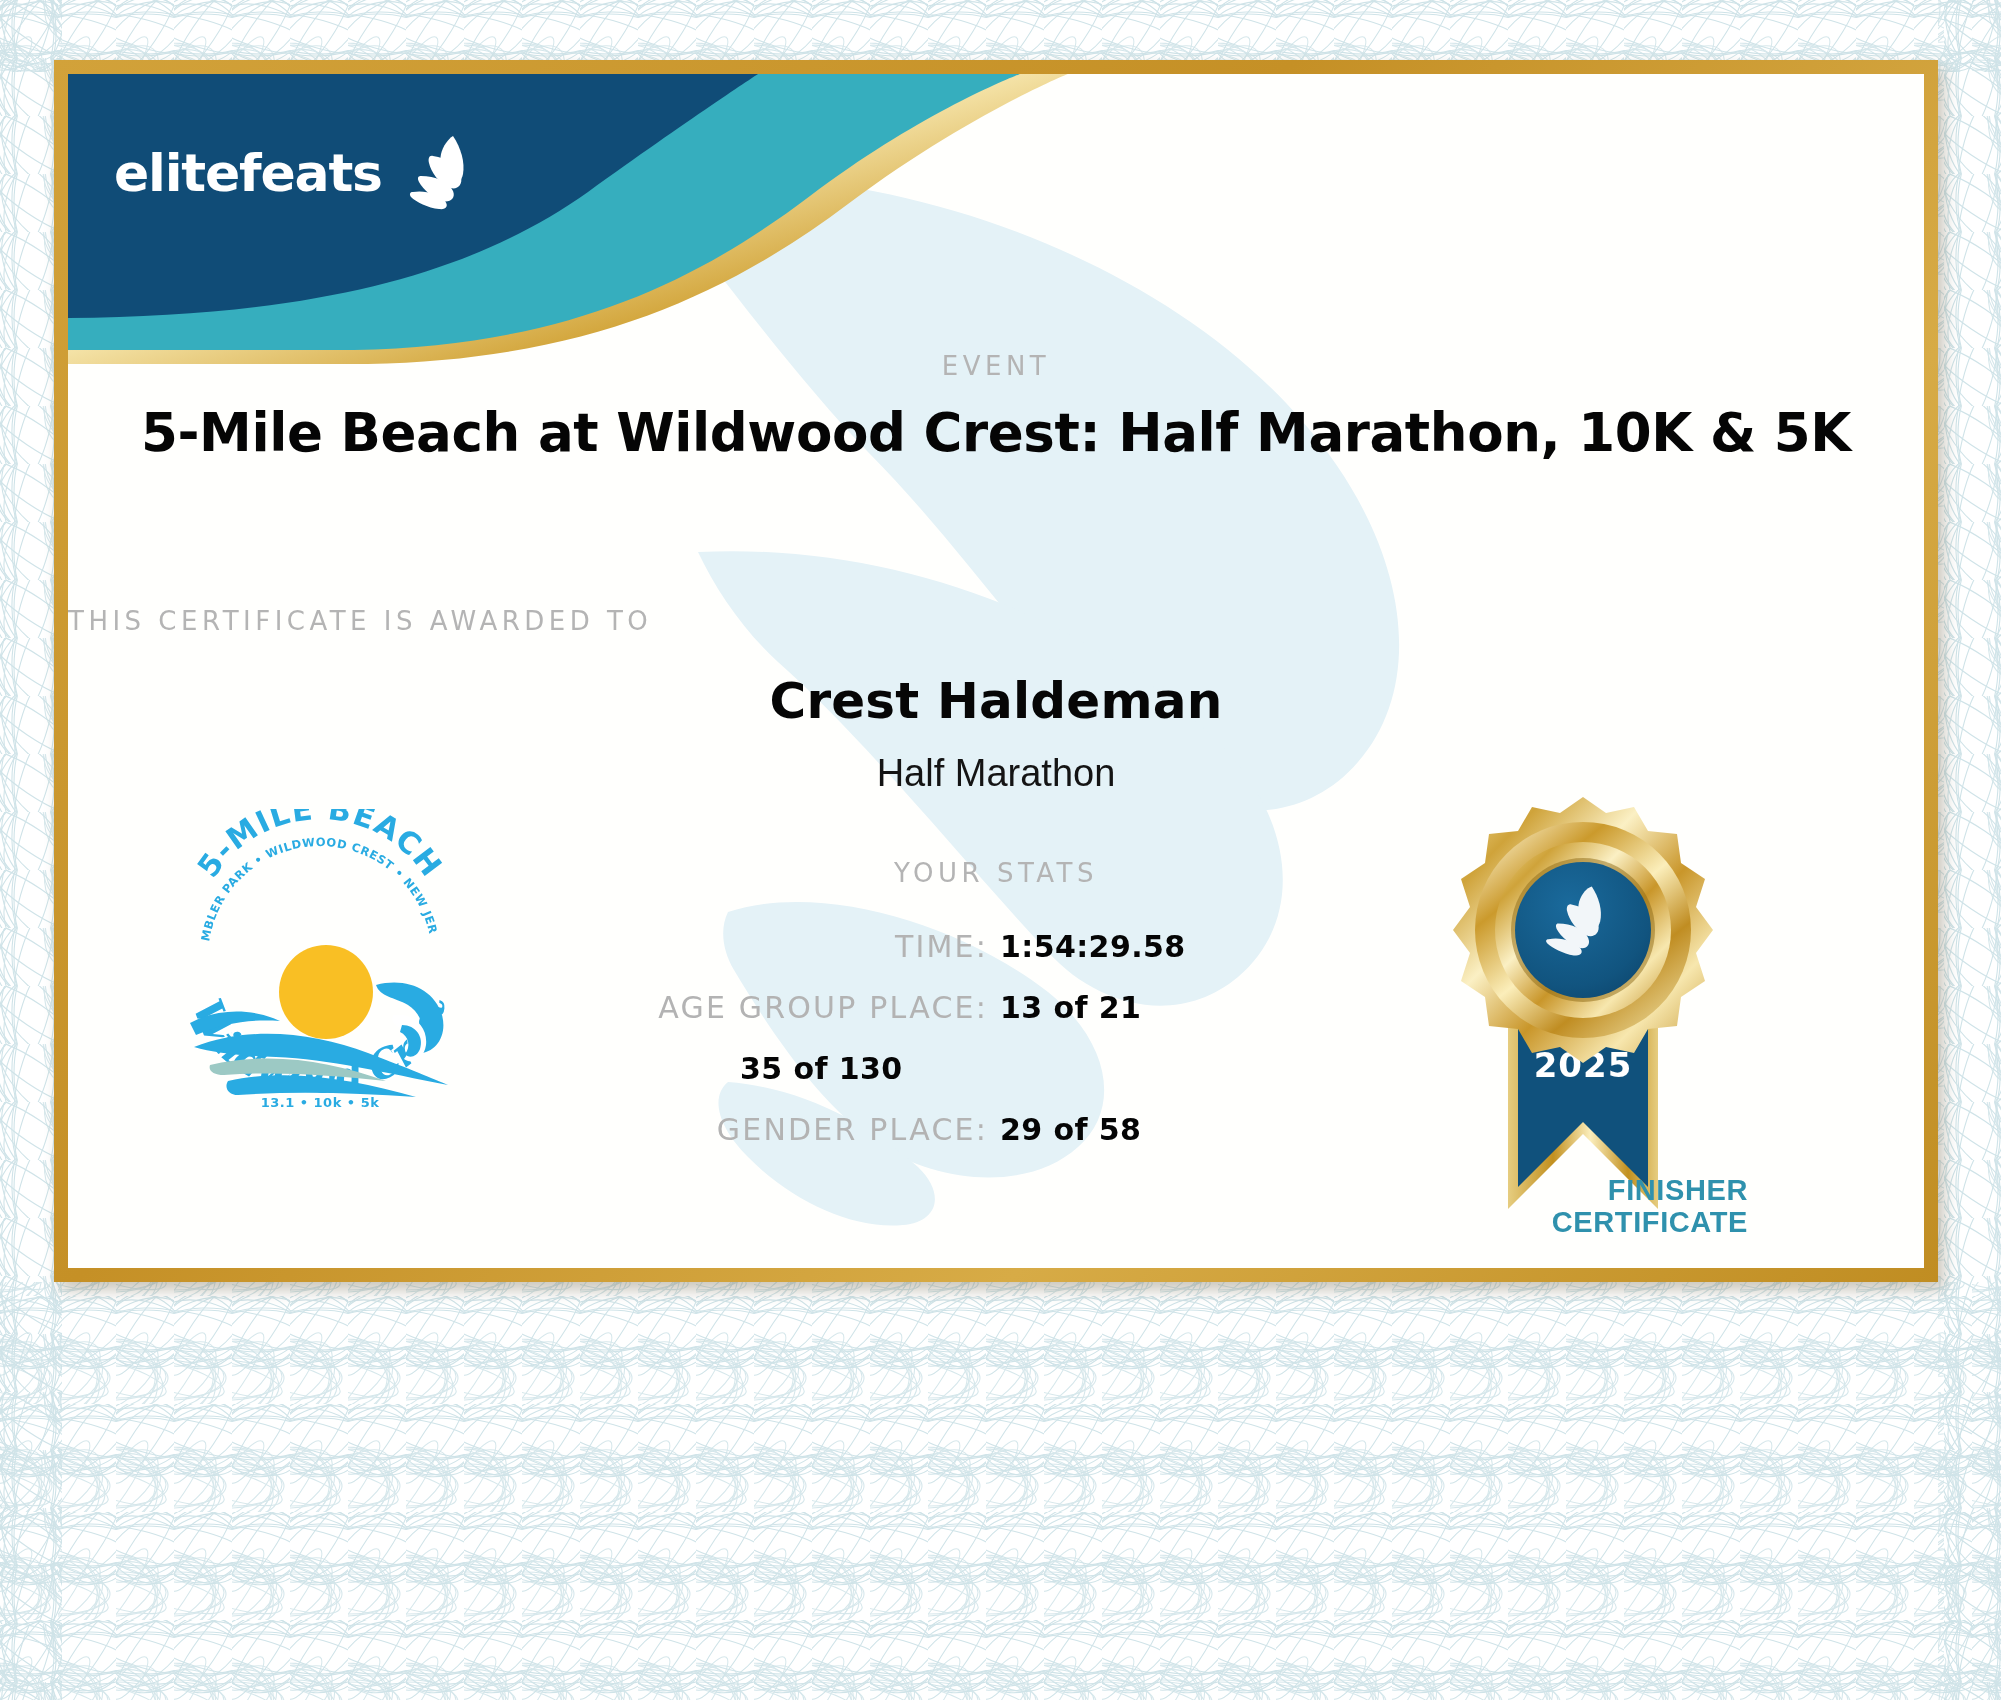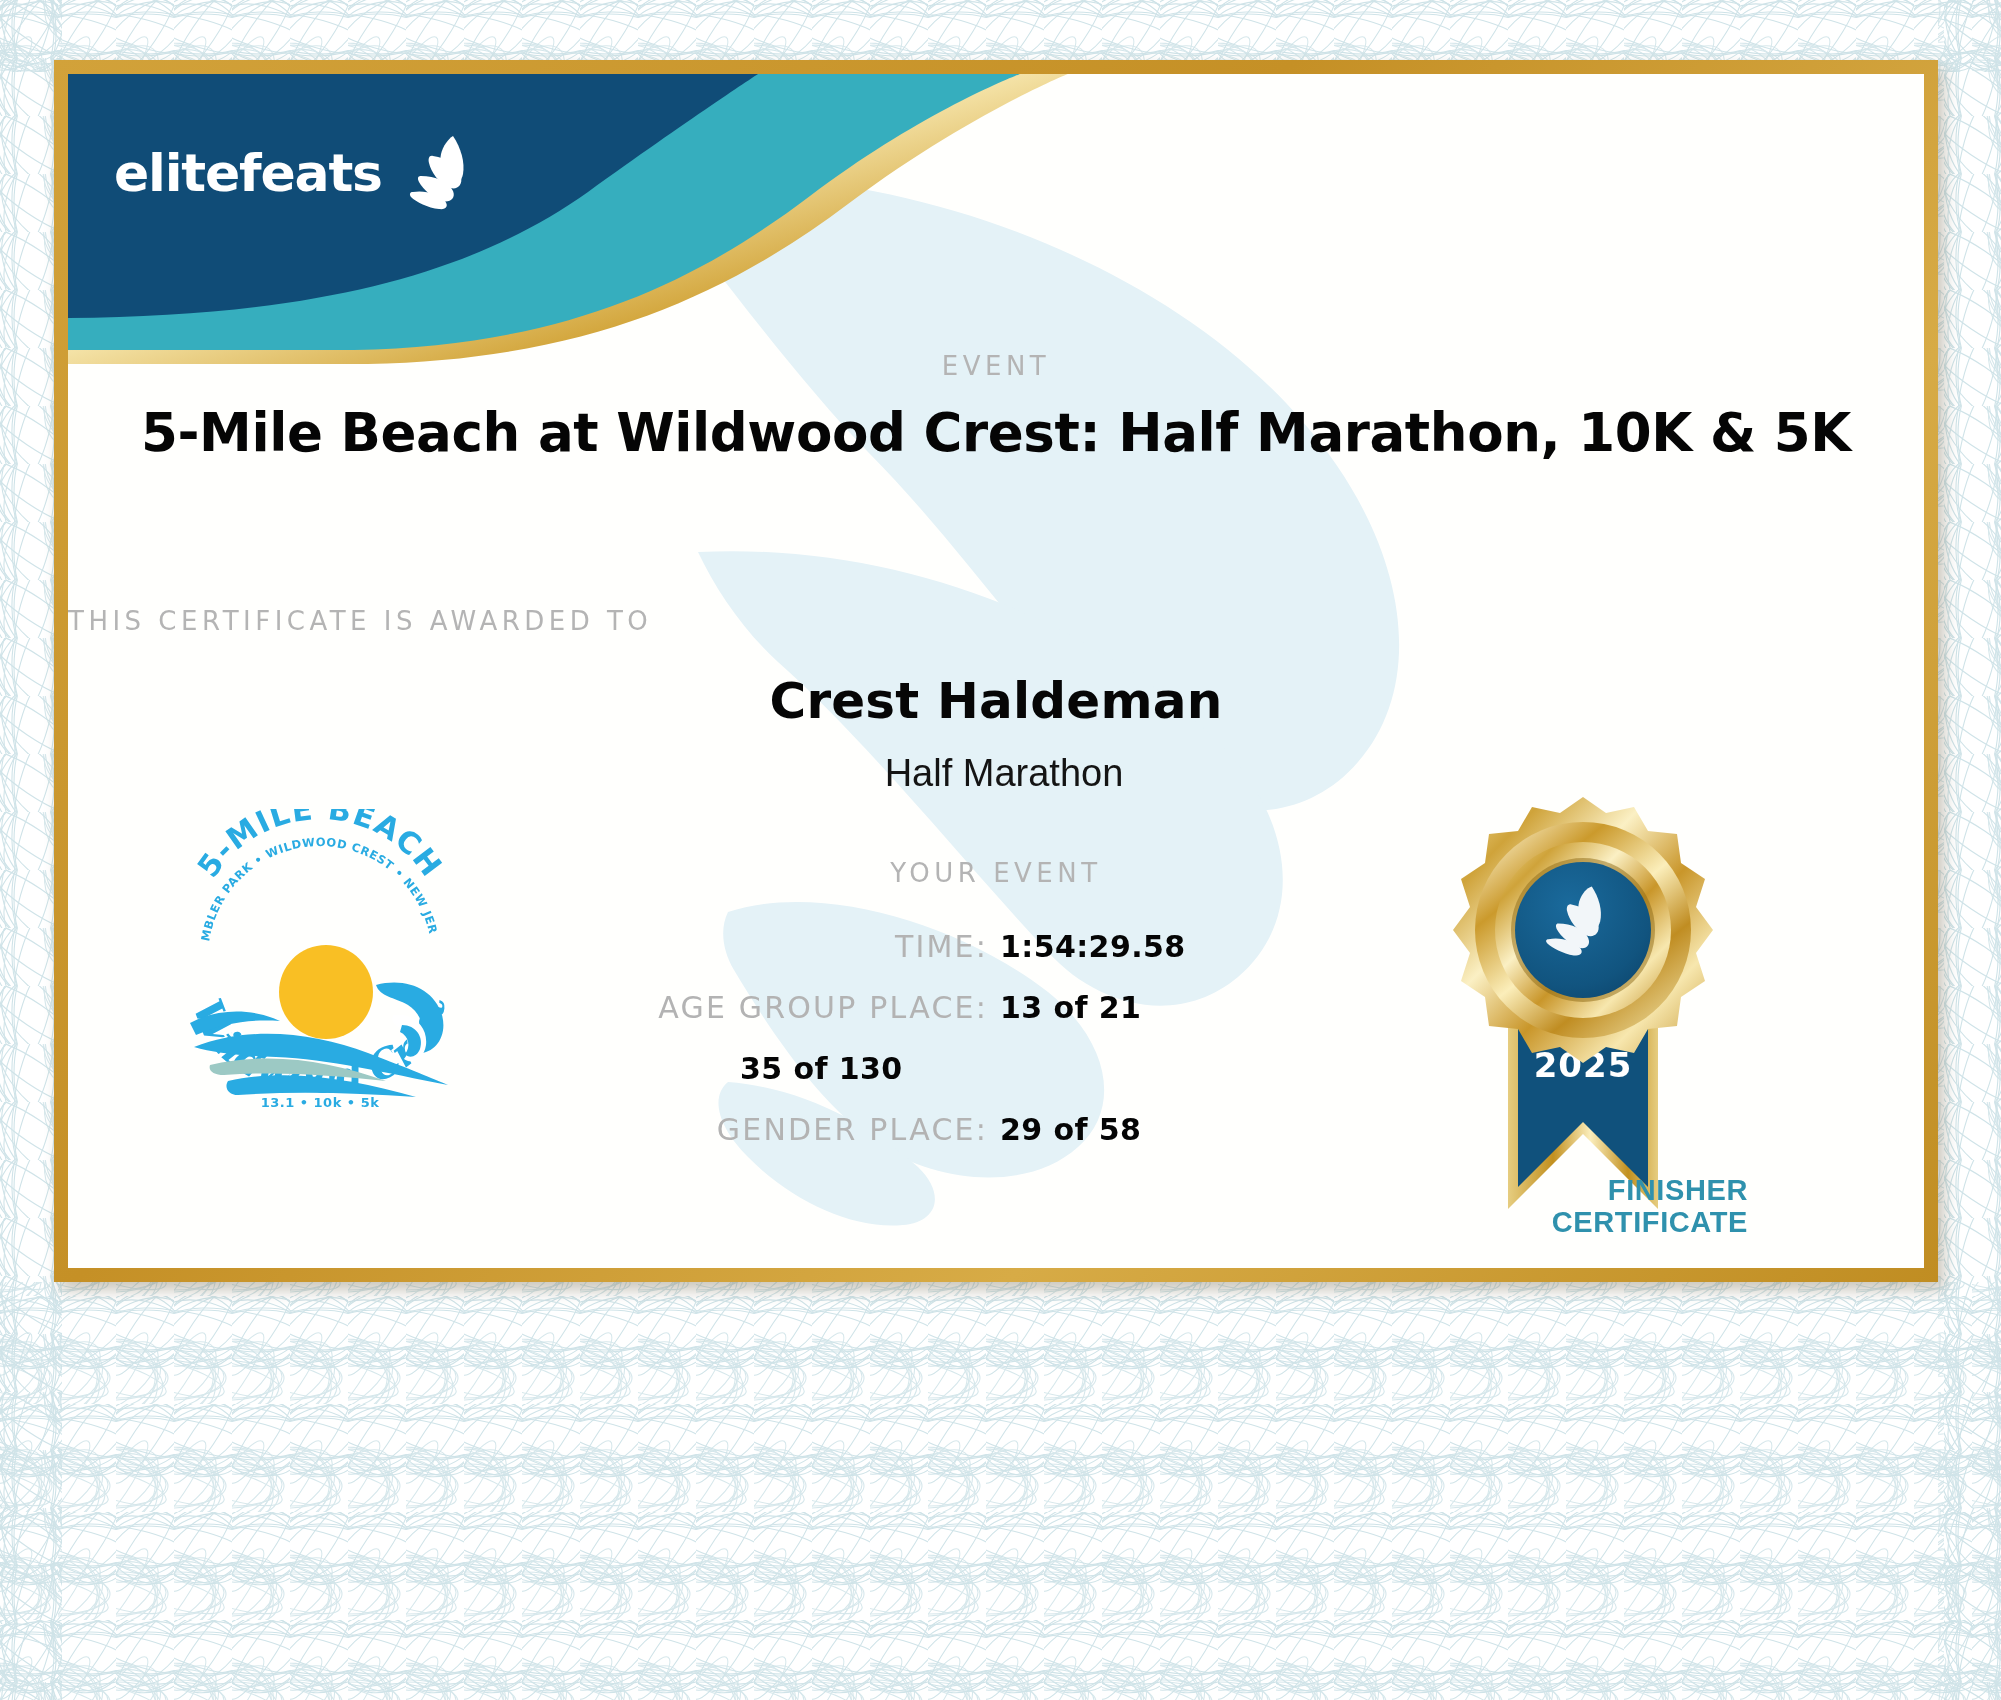--- a/index.html
+++ b/index.html
@@ -95,21 +95,21 @@
   #recipient-name {
     position:absolute; left:0; top:598px; width:100%;
     text-align:center;
     color:#060606;
     font-size:50px;
     font-weight:700;
     letter-spacing:0.2px;
     font-family:"DejaVu Sans", sans-serif;
   }
   #recipient-division {
-    position:absolute; left:8px; top:678px; width:100%;
+    position:absolute; left:0; top:678px; width:100%;
     text-align:center;
     color:#141414;
     font-size:38px;
     font-weight:400;
     font-family:"Liberation Sans", sans-serif;
   }
 
   
   #stats-table {
     position:absolute;
@@ -265,21 +265,21 @@
         </svg>
       </div>
 
       <div class="kicker" id="event-kicker">EVENT</div>
       <div id="event-title">5-Mile Beach at Wildwood Crest: Half Marathon, 10K &amp; 5K</div>
 
       <div class="kicker" id="awarded-kicker">THIS CERTIFICATE IS AWARDED TO</div>
       <div id="recipient-name">Crest Haldeman</div>
       <div id="recipient-division">Half Marathon</div>
 
-      <div class="kicker" id="stats-kicker">YOUR EVENT</div>
+      <div class="kicker" id="stats-kicker">YOUR STATS</div>
 
       <div id="stats-table">
         <div class="stat-row">
           <div class="stat-label">TIME:</div>
           <div class="stat-value">1:54:29.58</div>
         </div>
         <div class="stat-row">
           <div class="stat-label">AGE GROUP PLACE:</div>
           <div class="stat-value">13 of 21</div>
         </div>

